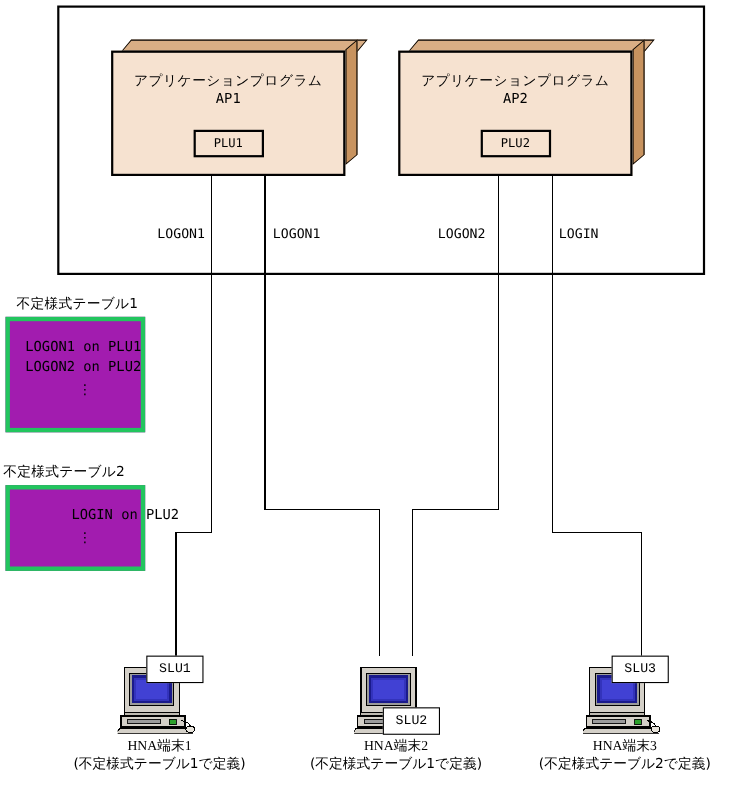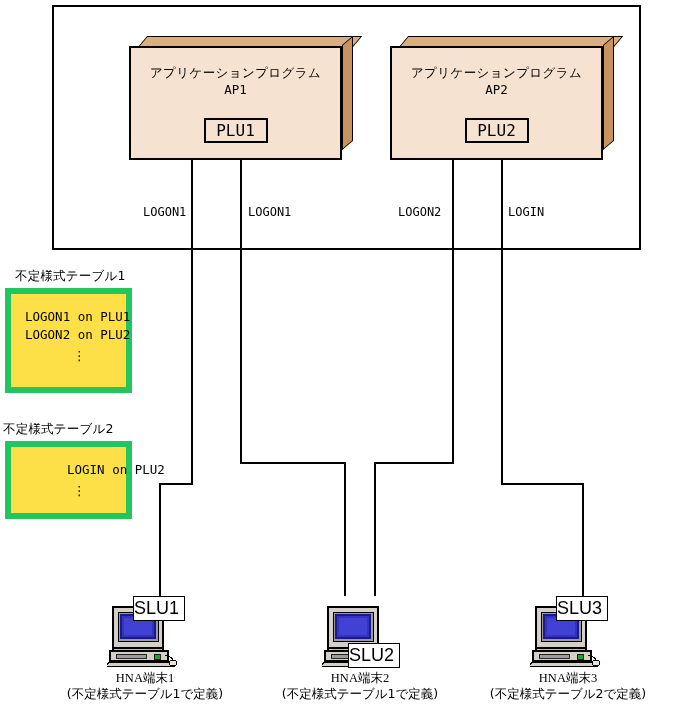--- a/index.html
+++ b/index.html
@@ -19,21 +19,21 @@
 
   
   .host-frame{
     left:52px; top:5px; width:589px; height:245px;
     border:2px solid #000;
     box-sizing:border-box;
     background:transparent;
   }
 
   
-  .ap-box{width:224px;height:125px;margin-left:28px;}
+  .ap-box{width:224px;height:125px;}
   .ap-top{
     position:absolute;left:9px;top:0;width:215px;height:11px;
     background:#d9ae85;
     border:1px solid #000;
     box-sizing:border-box;
     transform:skewX(-40deg);
     transform-origin:bottom left;
   }
   .ap-side{
     position:absolute;right:0;top:9px;width:11px;height:105px;
@@ -66,21 +66,21 @@
   }
   .plu-box{
     position:absolute;
     left:50%;transform:translateX(-50%);
     top:70px;
     width:64px;height:25px;
     border:2px solid #000;
     background:#f6e2d0;
     box-sizing:border-box;
     font-family:"DejaVu Sans Mono","Liberation Mono",monospace;
-    font-size:16px;
+    font-size:11px;
     line-height:21px;
     text-align:center;
   }
 
   
   #wires{position:absolute;left:0;top:0;width:683px;height:723px;}
 
   
   .flow-label{
     font-family:"DejaVu Sans Mono","Liberation Mono",monospace;
@@ -88,23 +88,23 @@
     white-space:nowrap;
   }
 
   
   .tbl-caption{
     font-size:12.5px;
     white-space:nowrap;
     letter-spacing:0.2px;
   }
   .tbl-box{
-    border:6px solid #22c55e;
-    box-sizing:border-box;
-    background:#fde047;
+    border:4px solid #22c55e;
+    box-sizing:border-box;
+    background:#a21caf;
   }
   .tbl-line{
     font-family:"DejaVu Sans Mono","Liberation Mono",monospace;
     font-size:12.5px;
     line-height:18px;
     white-space:pre;
     padding-left:14px;
   }
   .tbl-dots{
     font-family:"DejaVu Sans Mono","Liberation Mono",monospace;
@@ -113,23 +113,24 @@
     text-align:left;
     padding-left:62px;
   }
 
   
   .slu-box{
     width:52px;height:25px;
     border:1.5px solid #000;
     background:#fff;
     box-sizing:border-box;
-    font-family:Liberation Sans, sans-serif;
-    font-size:18px;
+    font-family:Liberation Mono, monospace;
+    font-size:12px;
     line-height:22px;
+    text-align:center;
     z-index:5;
   }
 
   
   .term-cap{
     width:230px;
     text-align:center;
     font-size:12.5px;
     line-height:16px;
     white-space:nowrap;

